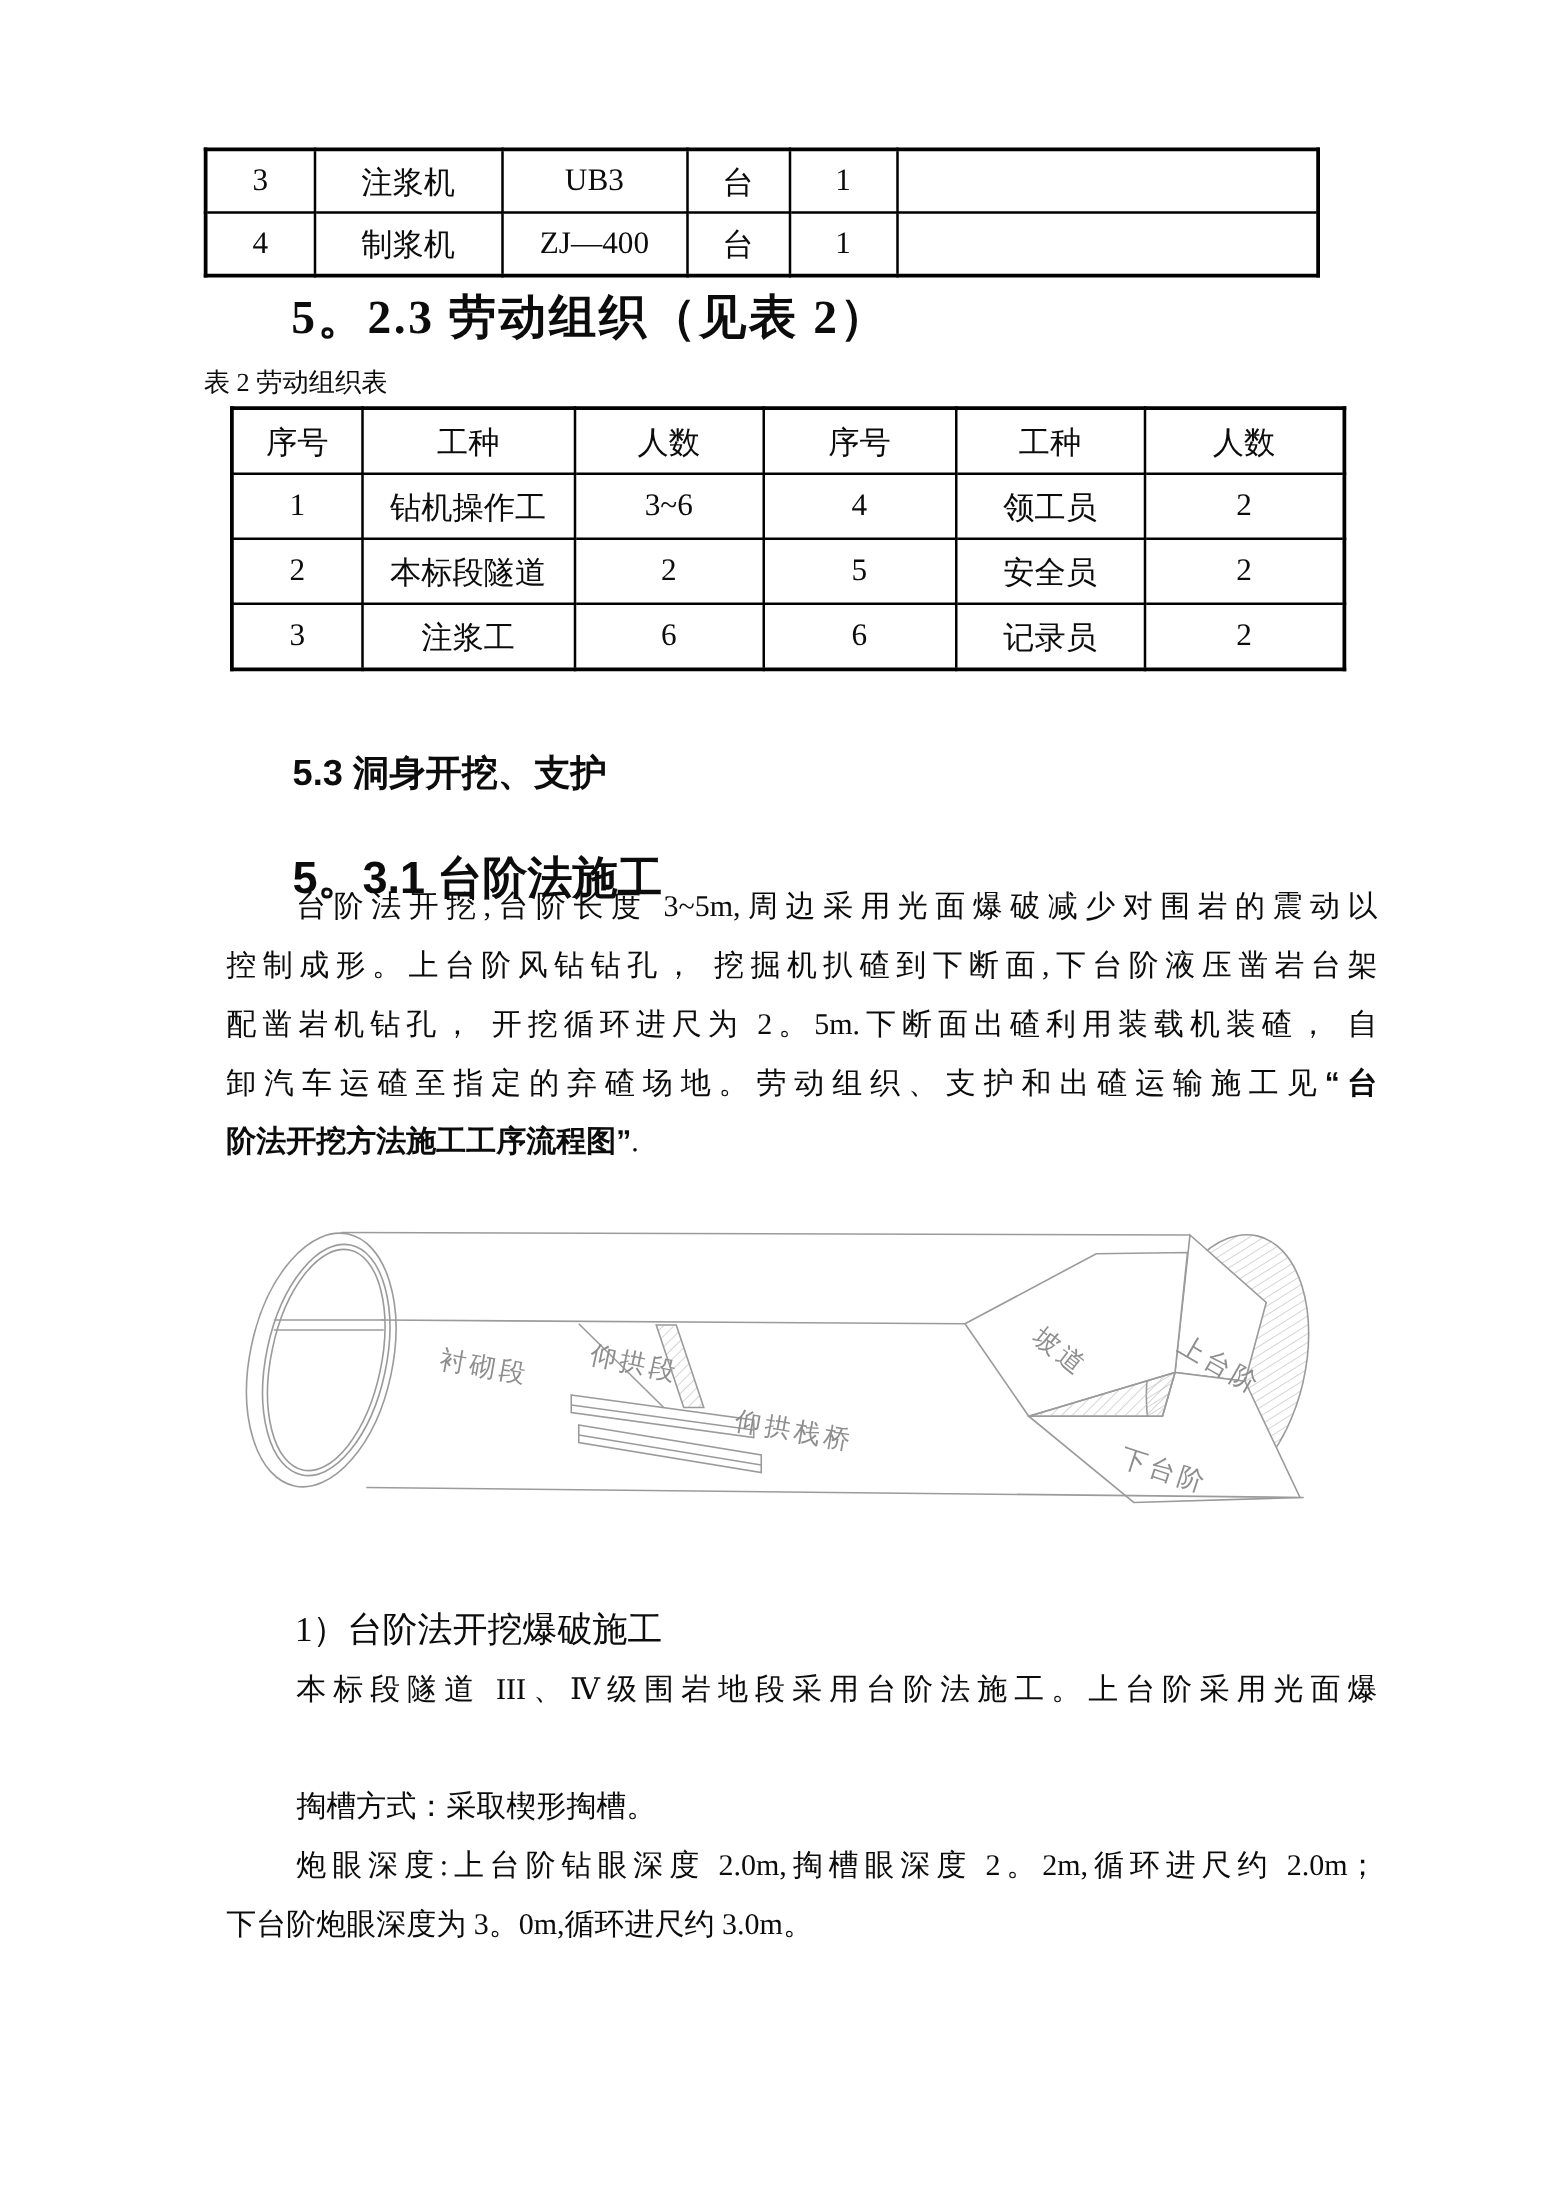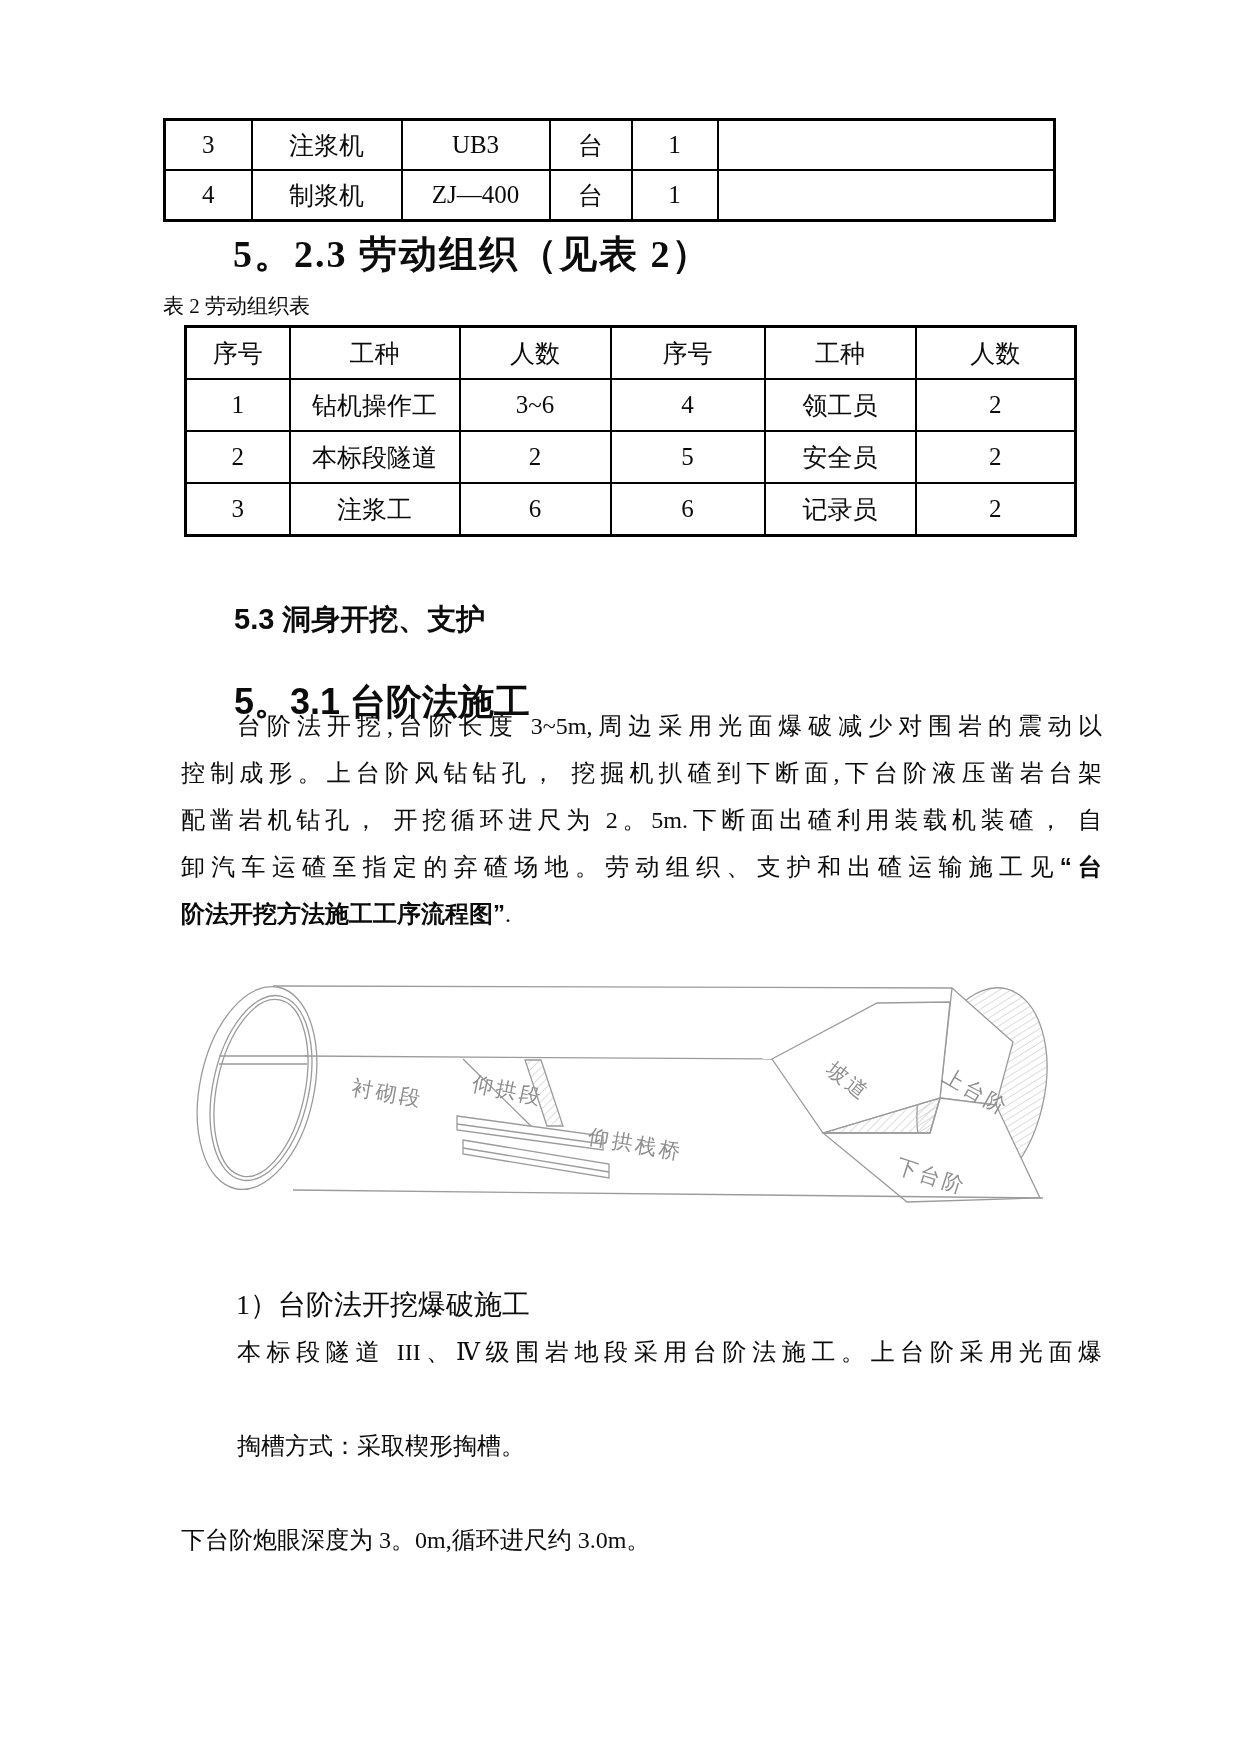--- a/index.html
+++ b/index.html
@@ -172,15 +172,16 @@
       <text x="700" y="192" transform="rotate(18 700 192)">下台阶</text>
     </g>
   </svg>
 
   <div class="secthead" style="top:1288px">1）台阶法开挖爆破施工</div>
 
   <div class="line just indent" style="top:1335px"><span>本标段隧道 III、Ⅳ级围岩地段采用台阶法施工。上台阶采用光面爆</span></div>
 
   <div class="line indent" style="top:1429px"><span>掏槽方式：采取楔形掏槽。</span></div>
 
+  <div class="line just indent" style="top:1476px"><span>炮眼深度:上台阶钻眼深度 2.0m,掏槽眼深度 2。2m,循环进尺约 2.0m；</span></div>
   <div class="line" style="top:1523px"><span>下台阶炮眼深度为 3。0m,循环进尺约 3.0m。</span></div>
 
 </div>
 
 </body></html>

